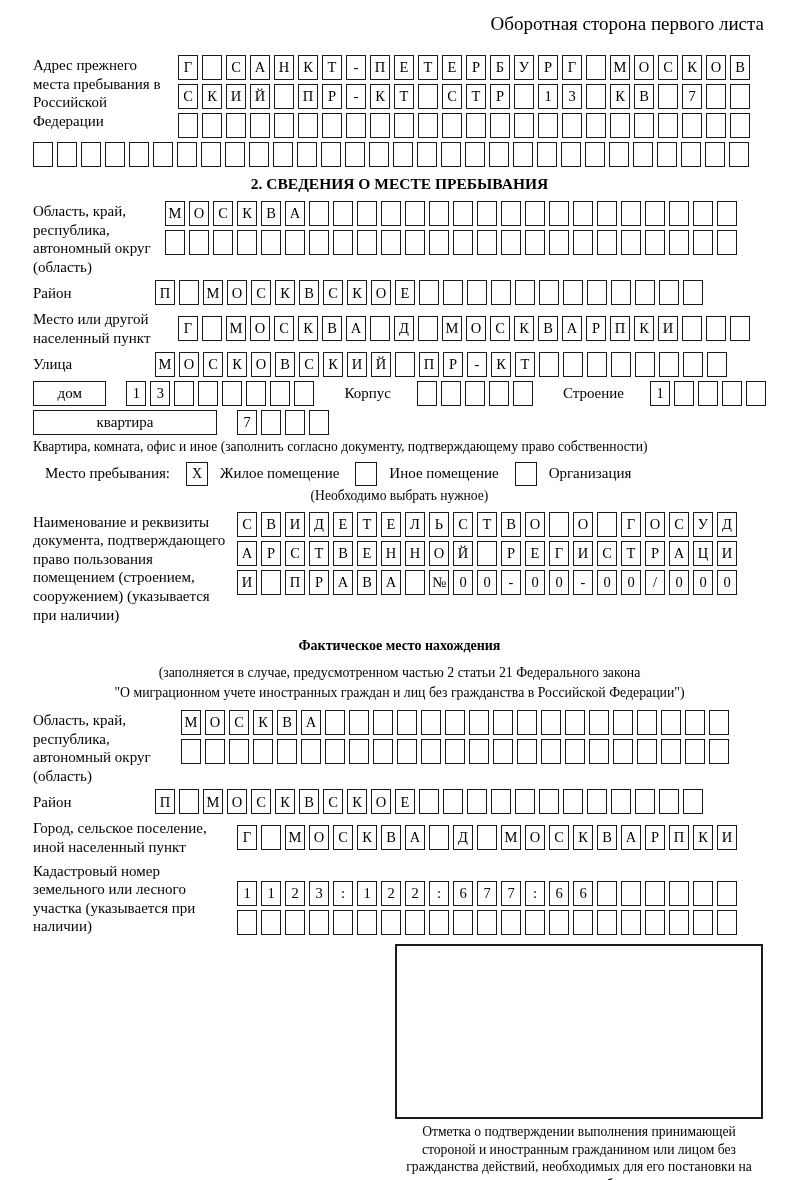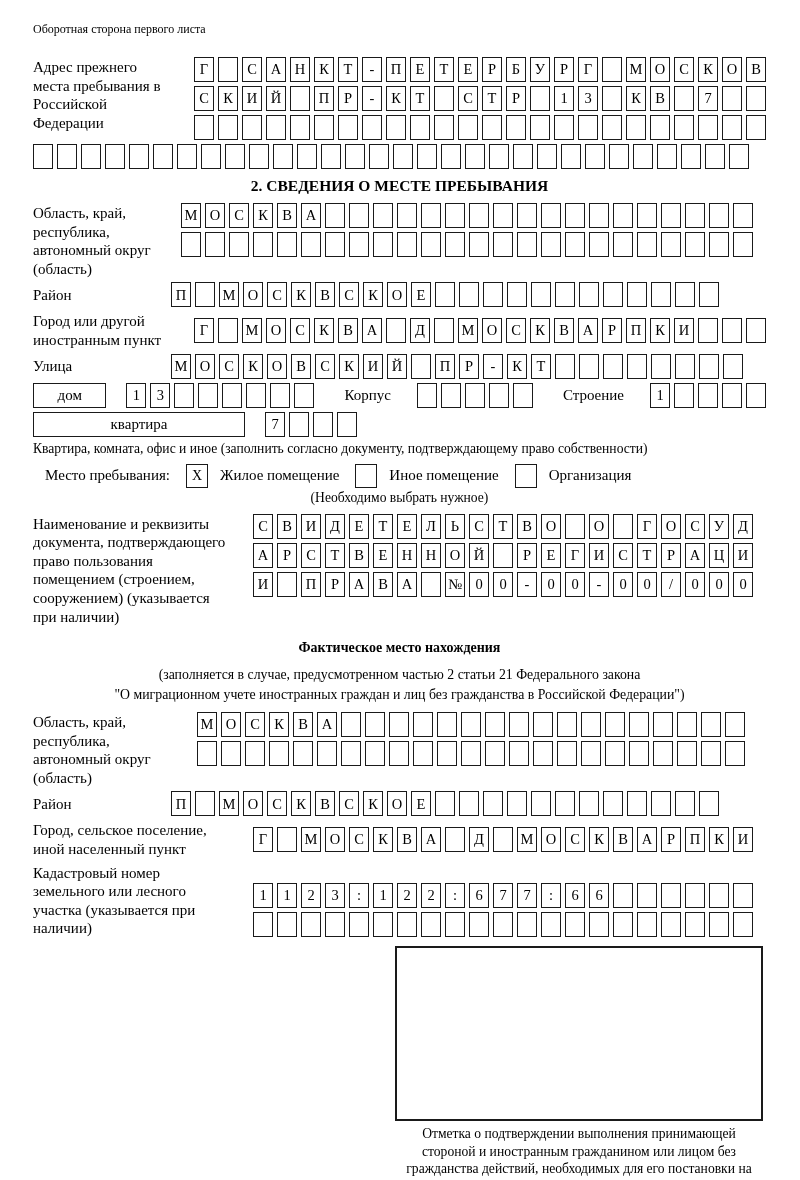--- a/index.html
+++ b/index.html
@@ -1,33 +1,33 @@
 <!DOCTYPE html>
 <html><head>
 <meta charset="utf-8">
 <style>
   html,body{margin:0;padding:0;background:#fff;color:#000;}
   body{width:800px;height:1180px;box-sizing:border-box;padding:6px 34px 0 33px;
        font-family:"Liberation Serif","DejaVu Serif",serif;overflow:hidden;}
-  .hdr-note{font-size:12px;margin:16px 2px 20px 0;}
-  .field{display:flex;gap:24px;margin-bottom:4px;align-items:flex-start;}
+  .hdr-note{text-align:right;font-size:19px;margin:7px 2px 20px 0;}
+  .field{display:flex;gap:8px;margin-bottom:4px;align-items:flex-start;}
   .field.center-v{align-items:center;}
   .lbl{font-size:15px;line-height:1.24;padding-top:1px;flex-shrink:0;}
   .w114{flex:0 0 114px;} .w124{flex:0 0 124px;} .w137{flex:0 0 137px;}
   .w140{flex:0 0 140px;} .w196{flex:0 0 196px;}
   .rows{display:flex;flex-direction:column;gap:4px;}
   .cellrow{display:flex;gap:4px;}
   .cell{flex:0 0 20px;width:20px;height:25px;box-sizing:border-box;border:1.8px solid #1a1a1a;
         display:flex;align-items:center;justify-content:center;font-size:14.5px;line-height:1;}
   .fullrow{margin:2px 0 4px 0;}
   .caption{font-size:13.6px;text-align:center;margin:2px 0 6px 0;line-height:1.25;}
   .sec-title{font-size:15.5px;font-weight:bold;text-align:center;margin:8px 0 8px 0;}
   .widebox{height:25px;box-sizing:border-box;border:1.8px solid #1a1a1a;display:flex;
            align-items:center;justify-content:center;font-size:15px;}
-  .dom-box{width:165px;} .kv-box{width:212px;}
+  .dom-box{width:165px;} .kv-box{width:184px;}
   .house-row{display:flex;align-items:center;gap:20px;margin-bottom:4px;}
   .inline-lbl{font-size:15px;margin:0 6px 0 10px;white-space:nowrap;}
   .stay-row{display:flex;align-items:center;margin:6px 0 2px 12px;font-size:15px;}
   .checkbox{width:22px;height:24px;box-sizing:border-box;border:1.8px solid #1a1a1a;
             display:inline-flex;align-items:center;justify-content:center;
             font-size:14px;margin:0 12px 0 16px;flex-shrink:0;}
   .note-center{font-size:13.6px;text-align:center;margin:2px 0 8px 0;}
   .subsec-title{font-size:14px;font-weight:bold;text-align:center;margin:14px 0 10px 0;}
   .subsec-cap{font-size:13.8px;text-align:center;line-height:1.3;margin:0 0 2px 0;}
   .mark-block{margin-left:362px;width:368px;margin-top:8px;}
@@ -240,21 +240,21 @@
         <span class="cell"></span>
         <span class="cell"></span>
         <span class="cell"></span>
         <span class="cell"></span>
         <span class="cell"></span>
         <span class="cell"></span>
       </div>
   </div>
 
   <div class="field center-v">
-    <div class="lbl w137">Город или другой иностранным пункт</div>
+    <div class="lbl w137">Место или другой населенный пункт</div>
     <div class="cellrow">
         <span class="cell">Г</span>
         <span class="cell"></span>
         <span class="cell">М</span>
         <span class="cell">О</span>
         <span class="cell">С</span>
         <span class="cell">К</span>
         <span class="cell">В</span>
         <span class="cell">А</span>
         <span class="cell"></span>

